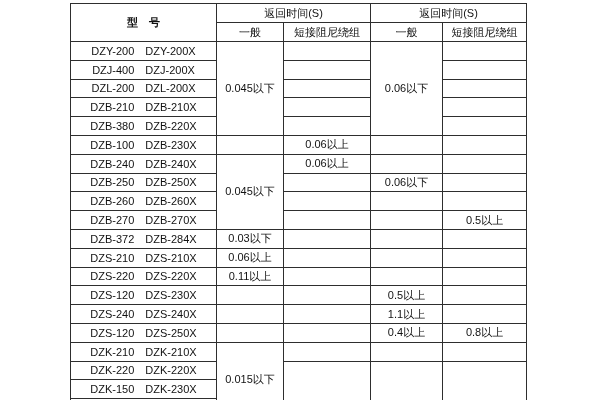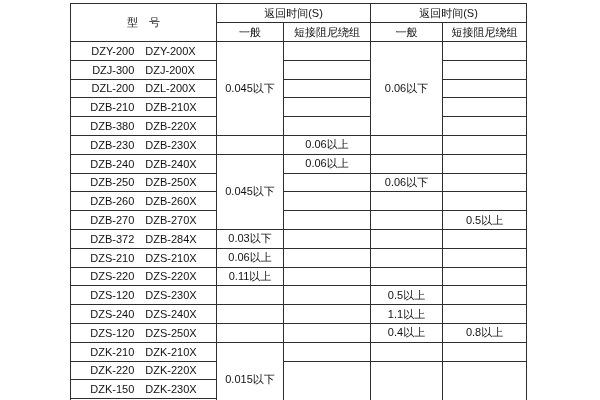--- a/index.html
+++ b/index.html
@@ -13,21 +13,21 @@
   }
   td{
     border:1px solid #2e2e2e;
     font-size:11px;color:#111111;
     text-align:center;vertical-align:middle;
     padding:0;overflow:hidden;white-space:nowrap;
   }
   tr.hr td{height:18px;}
   tr.dr td{height:17.8px;}
   td.model span.m1{margin-right:11px;text-align:right;}
-  td.hmodel{letter-spacing:0;}
+  td.hmodel{letter-spacing:0;font-weight:bold;}
 </style>
 </head>
 <body>
 
 <div class="table-wrap">
 <table>
   <colgroup>
     <col style="width:146px">
         <col style="width:67px">
         <col style="width:87px">
@@ -48,42 +48,42 @@
   </tr>
 
   <tr class="dr">
     <td class="model"><span class="m1">DZY-200</span><span>DZY-200X</span></td>
     <td rowspan="5">0.045以下</td>
     <td></td>
     <td rowspan="5">0.06以下</td>
     <td></td>
   </tr>
   <tr class="dr">
-    <td class="model"><span class="m1">DZJ-300</span><span>DZJ-200X</span></td>
+    <td class="model"><span class="m1">DZJ-400</span><span>DZJ-200X</span></td>
     <td></td>
     <td></td>
   </tr>
   <tr class="dr">
     <td class="model"><span class="m1">DZL-200</span><span>DZL-200X</span></td>
     <td></td>
     <td></td>
   </tr>
   <tr class="dr">
     <td class="model"><span class="m1">DZB-210</span><span>DZB-210X</span></td>
     <td></td>
     <td></td>
   </tr>
   <tr class="dr">
     <td class="model"><span class="m1">DZB-380</span><span>DZB-220X</span></td>
     <td></td>
     <td></td>
   </tr>
 
   <tr class="dr">
-    <td class="model"><span class="m1">DZB-230</span><span>DZB-230X</span></td>
+    <td class="model"><span class="m1">DZB-100</span><span>DZB-230X</span></td>
     <td></td>
     <td>0.06以上</td>
     <td></td>
     <td></td>
   </tr>
 
   <tr class="dr">
     <td class="model"><span class="m1">DZB-240</span><span>DZB-240X</span></td>
     <td rowspan="4">0.045以下</td>
     <td>0.06以上</td>

